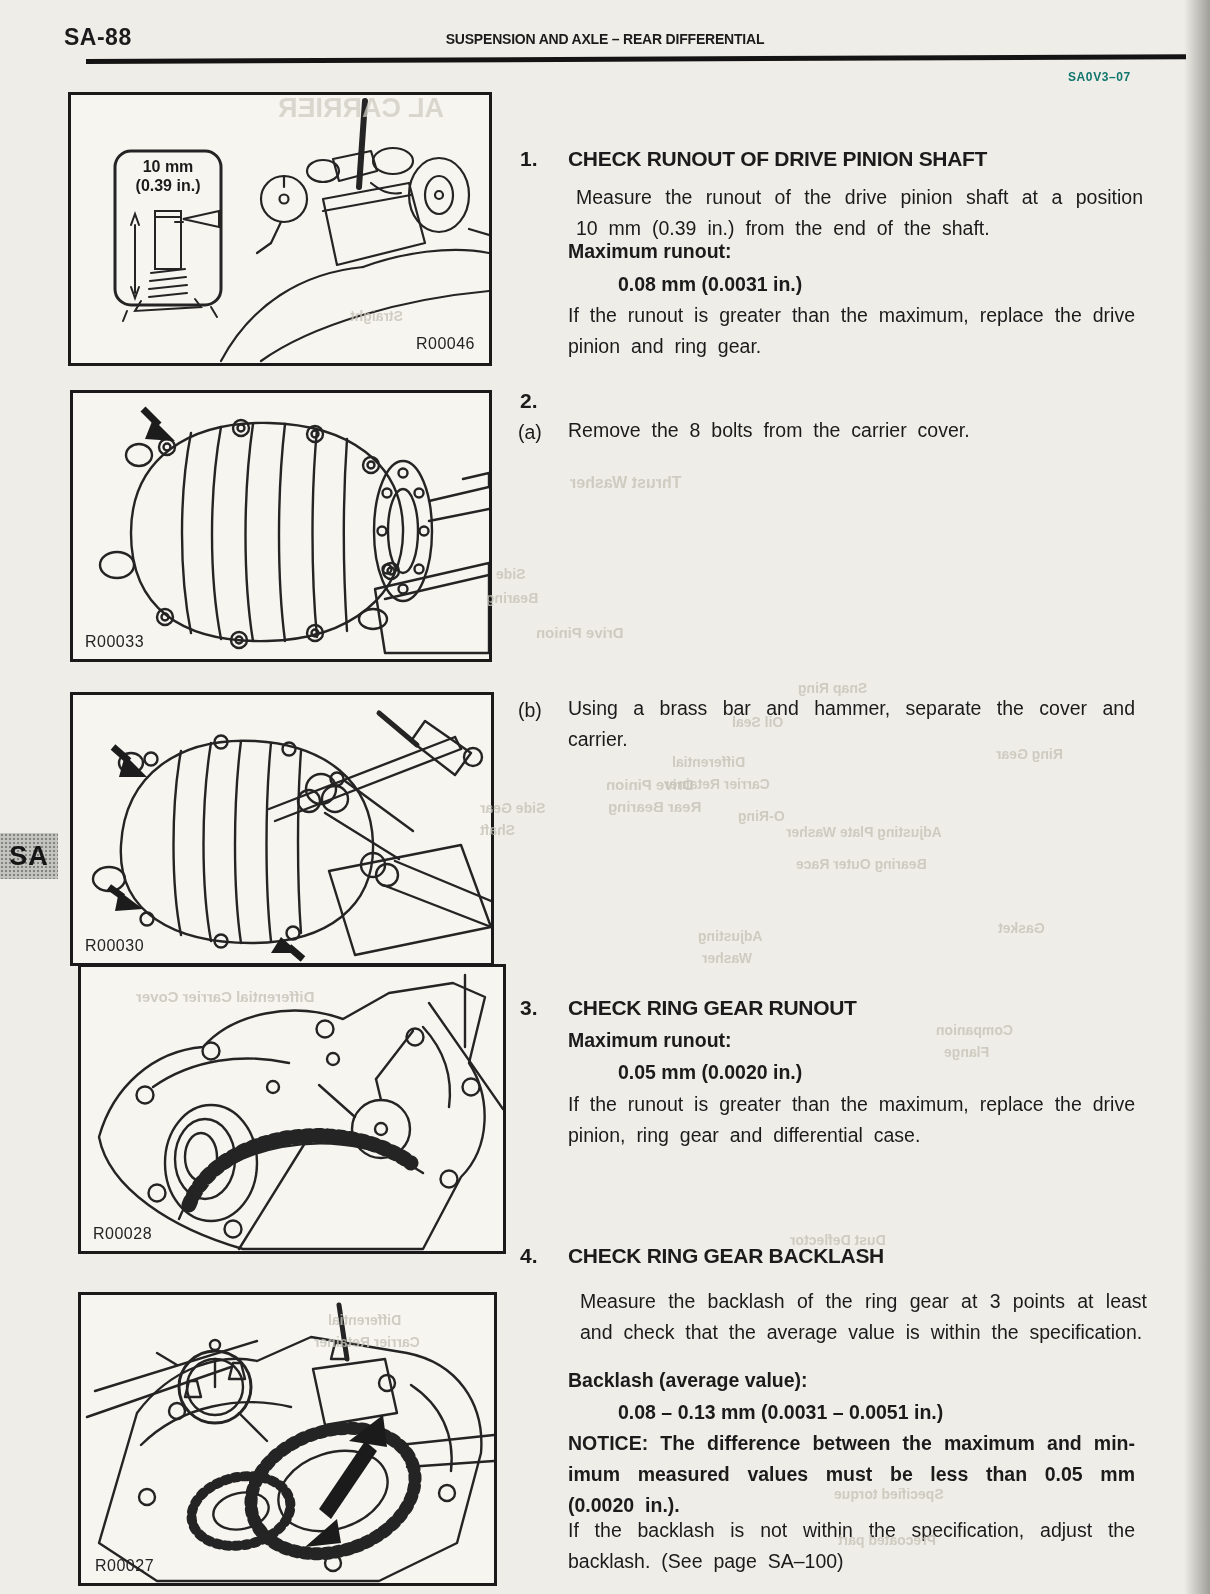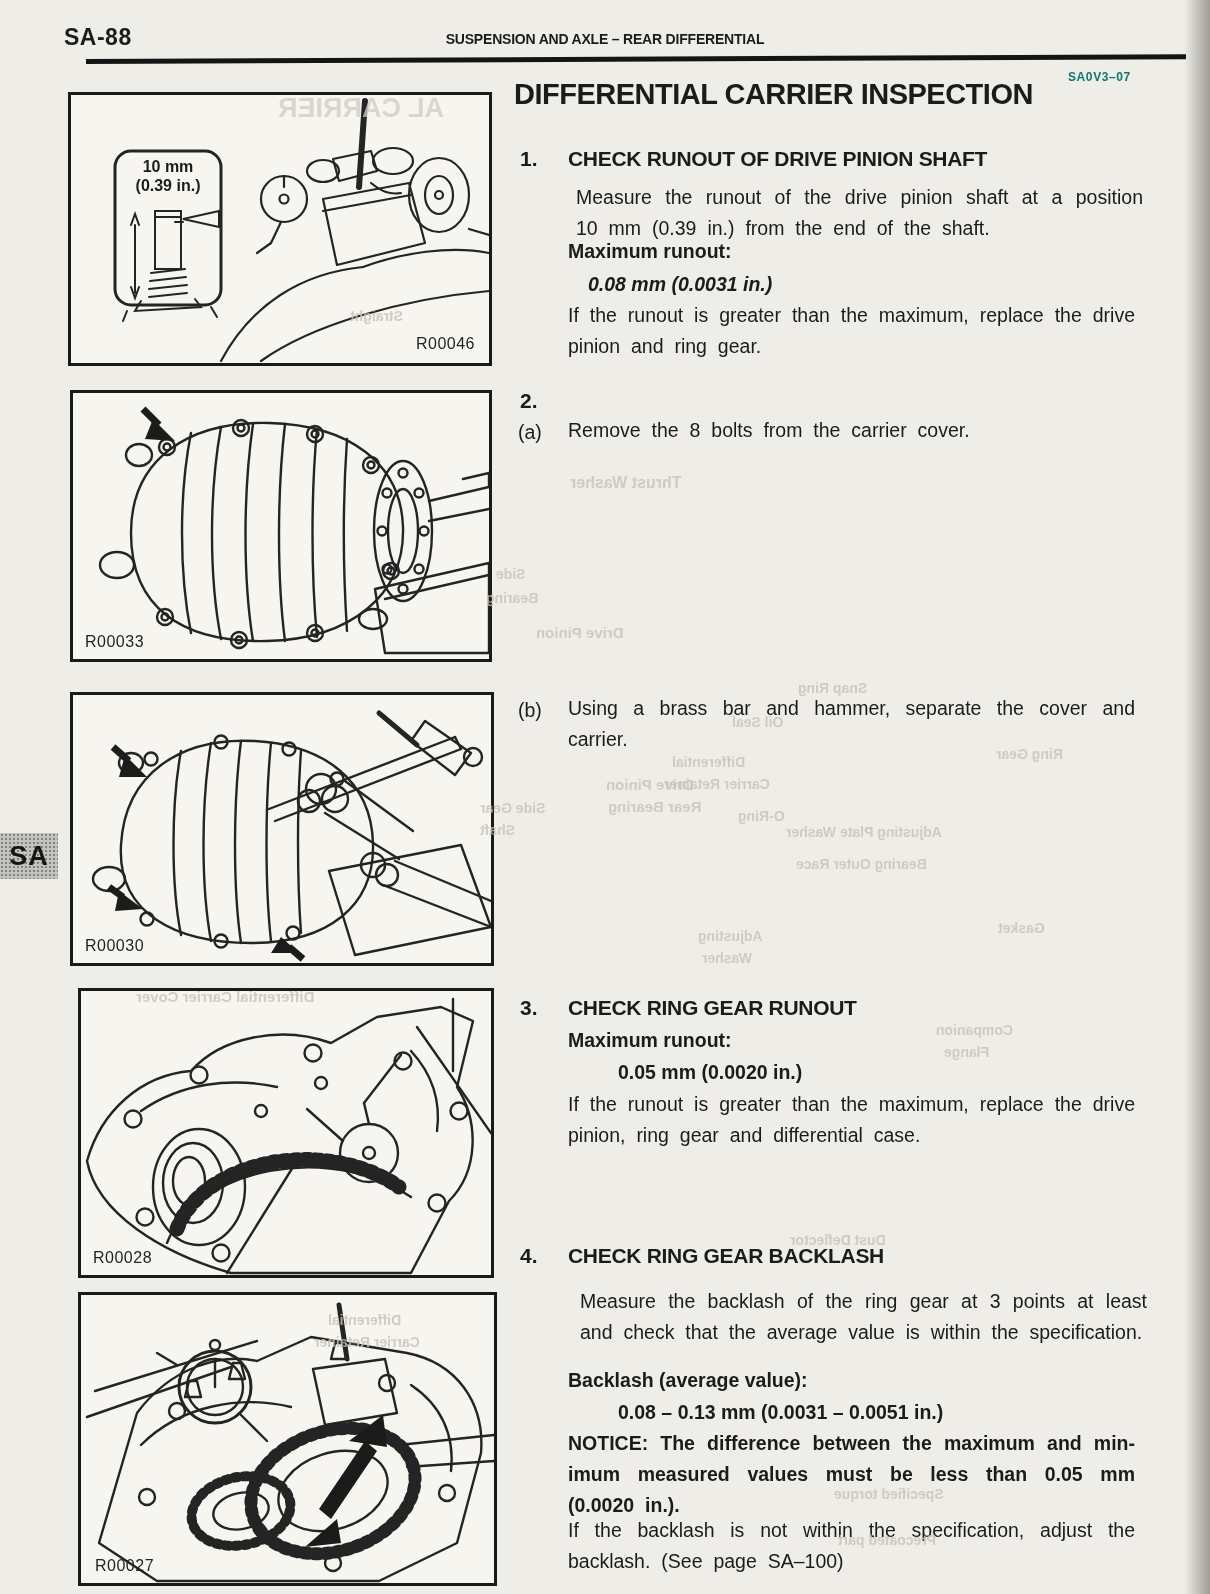--- a/index.html
+++ b/index.html
@@ -45,21 +45,20 @@
 </style>
 </head>
 <body>
 
 <div id="page">
 
   <div class="abs" id="page-number">SA-88</div>
   <div class="abs" id="header-title">SUSPENSION AND AXLE – REAR DIFFERENTIAL</div>
   <div class="abs" id="header-rule"></div>
   <div class="abs" id="doc-code">SA0V3–07</div>
-  <h1 class="abs" id="main-title" style="margin:0;">DIFFERENTIAL CARRIER INSPECTION</h1>
 
   <div class="abs" id="side-tab">SA</div>
 
   <div class="fig" style="left:68px; top:92px; width:418px; height:268px;">
     <svg width="418" height="268" viewBox="0 0 418 268">
       <g stroke="#242424" fill="none" stroke-width="2.2" stroke-linecap="round" stroke-linejoin="round">
         <line x1="294" y1="6" x2="288" y2="92" stroke-width="6"></line>
         <ellipse cx="252" cy="76" rx="16" ry="11"></ellipse>
         <path d="M 262,64 L 300,56 L 306,76 L 268,86 Z"></path>
         <ellipse cx="322" cy="66" rx="20" ry="13"></ellipse>
@@ -205,21 +204,21 @@
         <polygon points="52,60 74,82 46,82"></polygon>
         <line x1="36" y1="192" x2="50" y2="202" stroke="#1c1c1c" stroke-width="7"></line>
         <polygon points="46,196 70,214 42,216"></polygon>
         <line x1="230" y1="264" x2="216" y2="252" stroke="#1c1c1c" stroke-width="7"></line>
         <polygon points="208,242 226,258 198,258"></polygon>
       </g>
     </svg>
     <span class="fig-code" style="left:12px; bottom:8px;">R00030</span>
   </div>
 
-  <div class="fig" style="left:78px; top:988px; width:410px; height:284px;">
+  <div class="fig" style="left:78px; top:964px; width:410px; height:284px;padding-left:12px;">
     <svg width="410" height="284" viewBox="0 0 410 284">
       <g stroke="#242424" fill="none" stroke-width="2.4" stroke-linecap="round" stroke-linejoin="round">
         <path d="M 6,170 C 20,120 60,84 110,80 C 140,46 200,34 250,52 L 296,26 L 360,16 L 392,30 L 376,96 C 398,130 398,180 368,210 L 330,282 L 150,282 C 80,262 16,222 6,170 Z"></path>
         <path d="M 60,120 C 100,92 150,86 196,96"></path>
         <path d="M 330,60 C 352,84 360,110 356,140"></path>
         <circle cx="52" cy="128" r="8.5"></circle>
           <circle cx="118" cy="84" r="8.5"></circle>
           <circle cx="232" cy="62" r="8.5"></circle>
         <circle cx="322" cy="70" r="8.5"></circle>
           <circle cx="378" cy="120" r="8.5"></circle>
@@ -293,21 +292,21 @@
         <polygon points="224,252 256,224 260,248"></polygon>
       </g>
     </svg>
     <span class="fig-code" style="left:14px; bottom:8px;">R00027</span>
   </div>
 
   <span class="abs step-num" style="left:520px; top:147px;">1.</span>
   <span class="abs step-head" style="left:568px; top:147px;">CHECK RUNOUT OF DRIVE PINION SHAFT</span>
   <p class="abs jp" style="left:568px; top:174px; margin:8px;">Measure the runout of the drive pinion shaft at a position 10 mm (0.39 in.) from the end of the shaft.</p>
   <span class="abs spec-label" style="left:568px; top:240px;">Maximum runout:</span>
-  <span class="abs spec-value" style="left:588px; top:273px;font-style:italic;">0.08 mm (0.0031 in.)</span>
+  <span class="abs spec-value" style="left:618px; top:273px;">0.08 mm (0.0031 in.)</span>
   <p class="abs jp" style="left:568px; top:300px; margin:0;">If the runout is greater than the maximum, replace the drive pinion and ring gear.</p>
 
   <span class="abs step-num" style="left:520px; top:389px;">2.</span>
   <span class="abs item-label" style="left:518px; top:421px;">(a)</span>
   <p class="abs jp" style="left:568px; top:415px; margin:0;">Remove the 8 bolts from the carrier cover.</p>
   <span class="abs item-label" style="left:518px; top:699px;">(b)</span>
   <p class="abs jp" style="left:568px; top:693px; margin:0;">Using a brass bar and hammer, separate the cover and carrier.</p>
 
   <span class="abs step-num" style="left:520px; top:996px;">3.</span>
   <span class="abs step-head" style="left:568px; top:996px;">CHECK RING GEAR RUNOUT</span>

